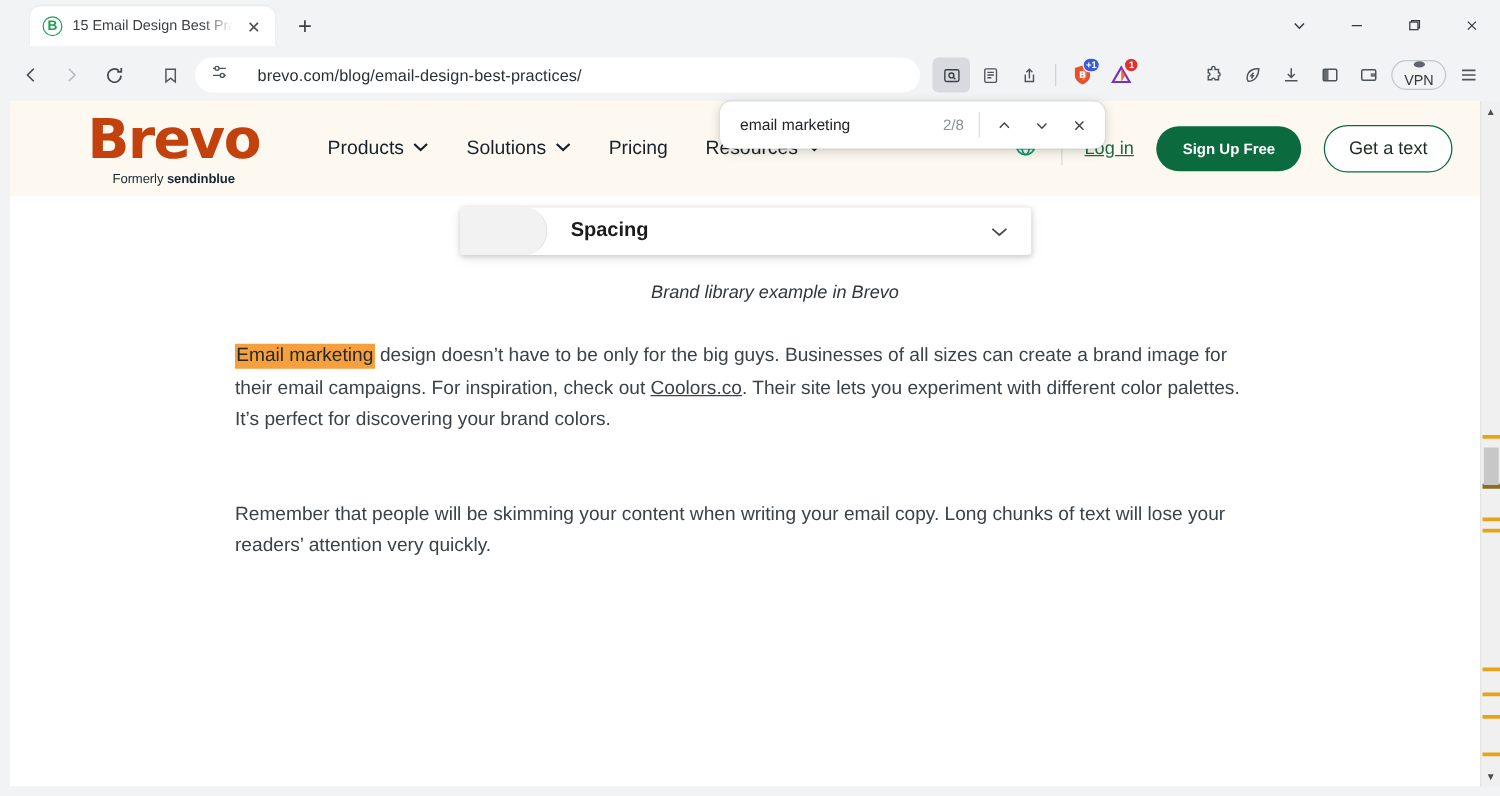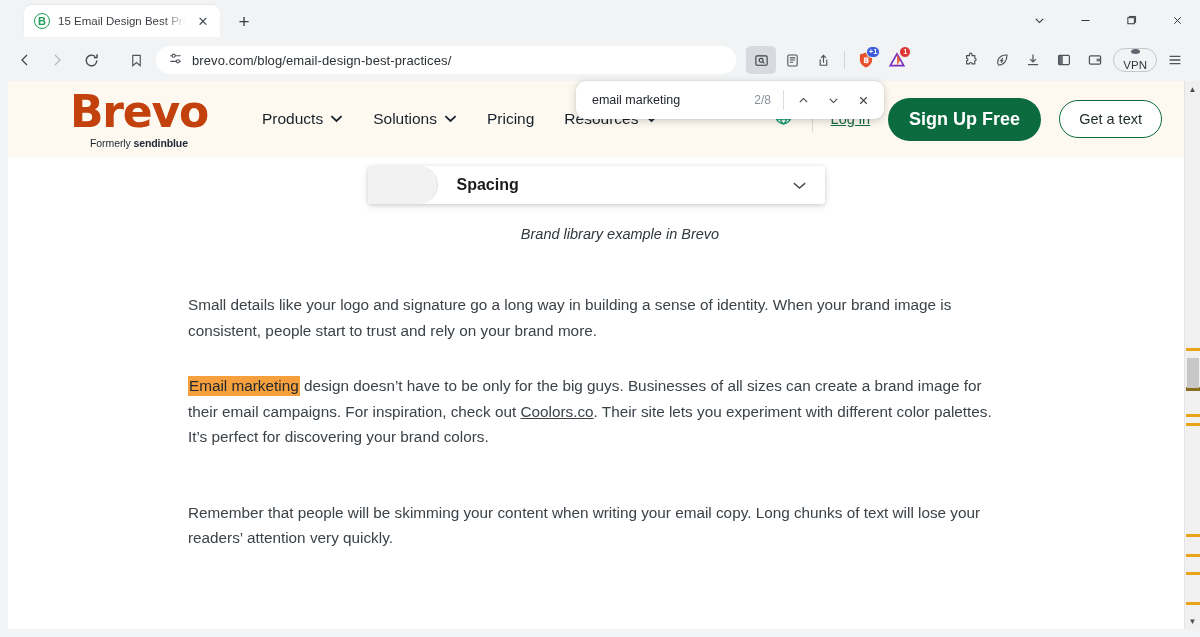--- a/index.html
+++ b/index.html
@@ -76,21 +76,21 @@
     display:flex; align-items:center; position: relative;
   }
   .bookmark-ico {
     width: 28px; height: 28px; display:flex; align-items:center;
     justify-content:center; color:#50555b; flex:0 0 28px;
     margin-right: 6px;
   }
   .urlbar {
     flex: 1 1 auto; height: 28px; background:#ffffff;
     border-radius: 15px; display:flex; align-items:center;
-    padding: 0 12px; gap: 9px;
+    padding: 0 12px; gap: 23px;
   }
   .url-text { font-size: 13px; color:#2b3034; letter-spacing:.1px; }
   .tb-right { display:flex; align-items:center; gap: 1px; }
   .tbtn {
     width: 30px; height: 28px; display:flex; align-items:center;
     justify-content:center; color:#4c5359; border-radius:5px; position:relative;
   }
   .tbtn.active { background: #d7dade; }
   .tb-sep { width:1px; height:18px; background:#cfd3d8; margin: 0 5px; }
   .badge {
@@ -155,21 +155,21 @@
     font-size: 15.5px; color:#17212b; display:flex; align-items:center; gap:7px;
   }
   .caret { font-size: 11px; color:#17212b; }
   .header-right {
     margin-left:auto; display:flex; align-items:center; gap: 18px;
   }
   .globe { color:#0b996e; font-size: 19px; }
   .hdr-div { width:1px; height:26px; background:#ded9ce; }
   .login { font-size:14.5px; color:#1a6b45; text-decoration: underline; }
   .btn-primary {
-    background:#0b6b3f; color:#ffffff; font-size: 18px; font-weight: bold;
+    background:#0b6b3f; color:#ffffff; font-size: 12px; font-weight: bold;
     border-radius: 22px; padding: 11px 21px; white-space: nowrap;
   }
   .btn-outline {
     background:#ffffff; color:#1d2b22; font-size: 14.5px;
     border: 1.5px solid #0b6b3f; border-radius: 22px;
     padding: 10px 19px; white-space: nowrap;
   }
 
   .article { padding: 0; position:relative; }
 
@@ -449,21 +449,20 @@
           <svg width="15" height="9" viewBox="0 0 16 9" fill="none" stroke="#4b4b4b" stroke-width="1.5">
             <path d="M2 2 L8 7.2 L14 2"></path>
           </svg>
         </div>
       </div>
 
       <div class="caption">Brand library example in Brevo</div>
 
       <div class="body-col">
 
-        <p class="para">Small details like your logo and signature go a long way in building a sense of identity. When your brand image is consistent, people start to trust and rely on your brand more.</p>
 
         <p class="para tight">
           <span class="hl">Email marketing</span><span> design doesn’t have to be only for the big guys. Businesses of all sizes can create a brand image for their email campaigns. For inspiration, check out </span><a class="inline-link">Coolors.co</a><span>. Their site lets you experiment with different color palettes. It’s perfect for discovering your brand colors.</span>
         </p>
 
 
         <p class="para">Remember that people will be skimming your content when writing your email copy. Long chunks of text will lose your readers’ attention very quickly.</p>
 
       </div>
     </div>

